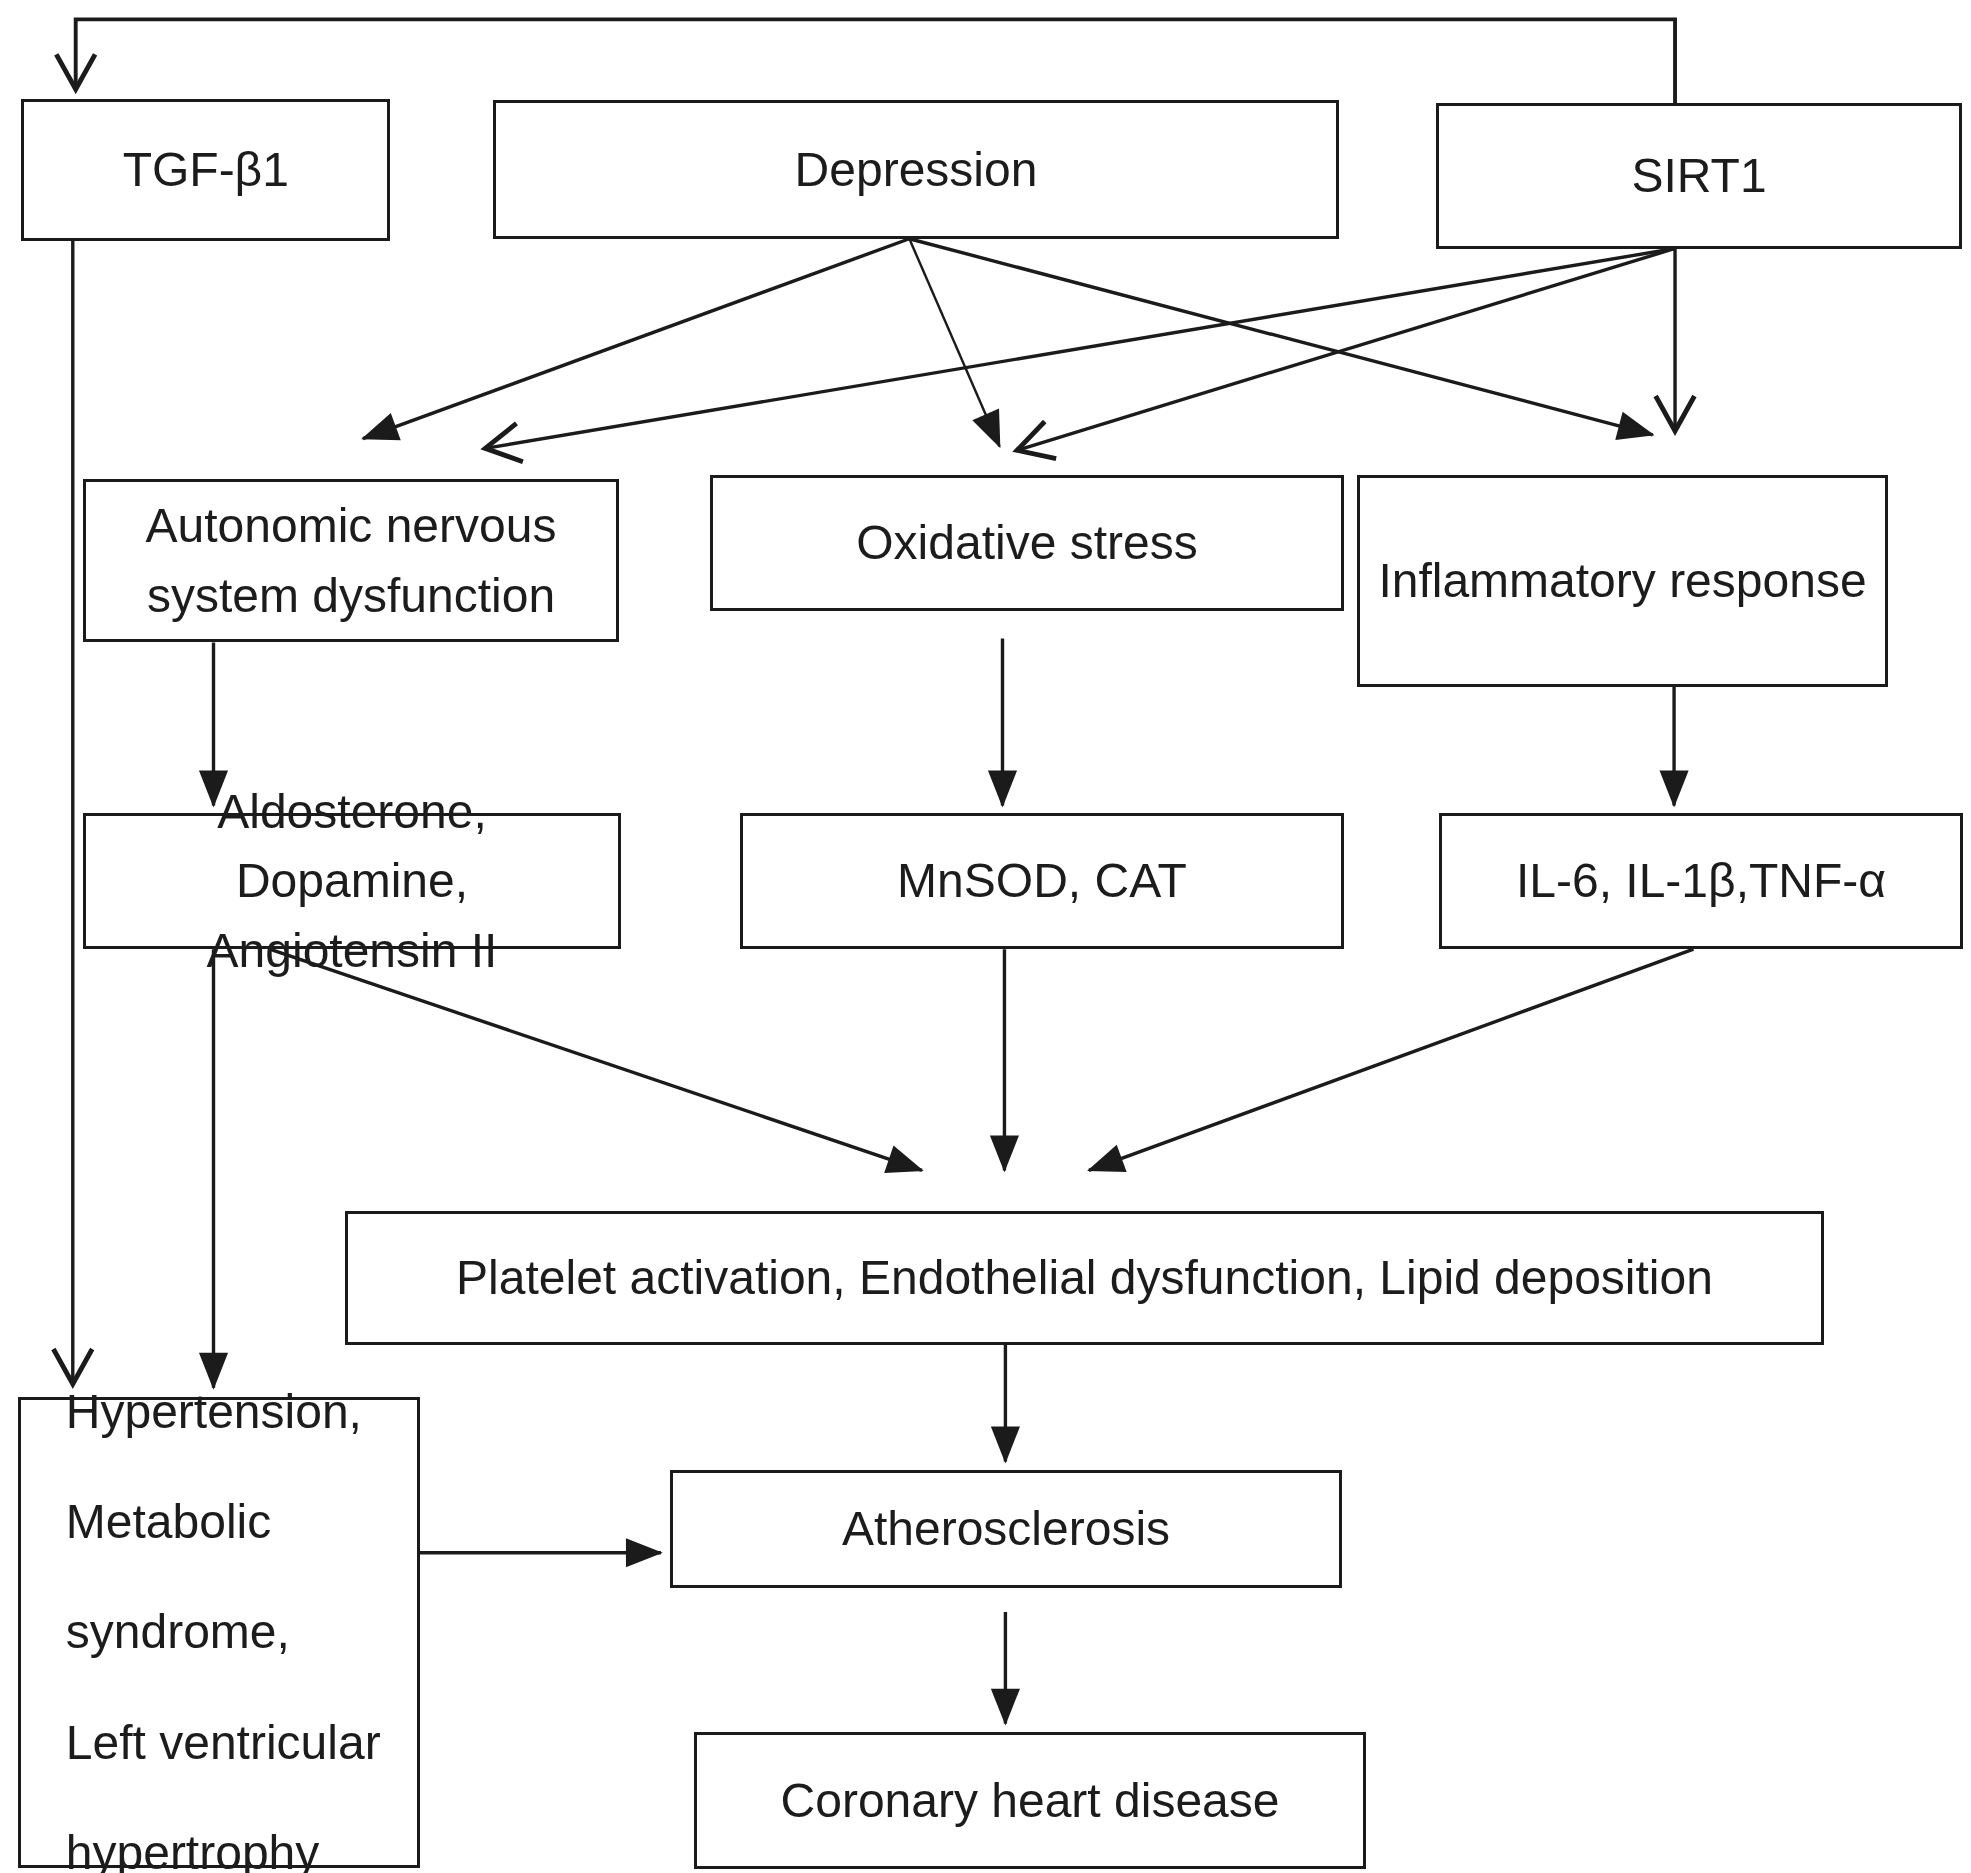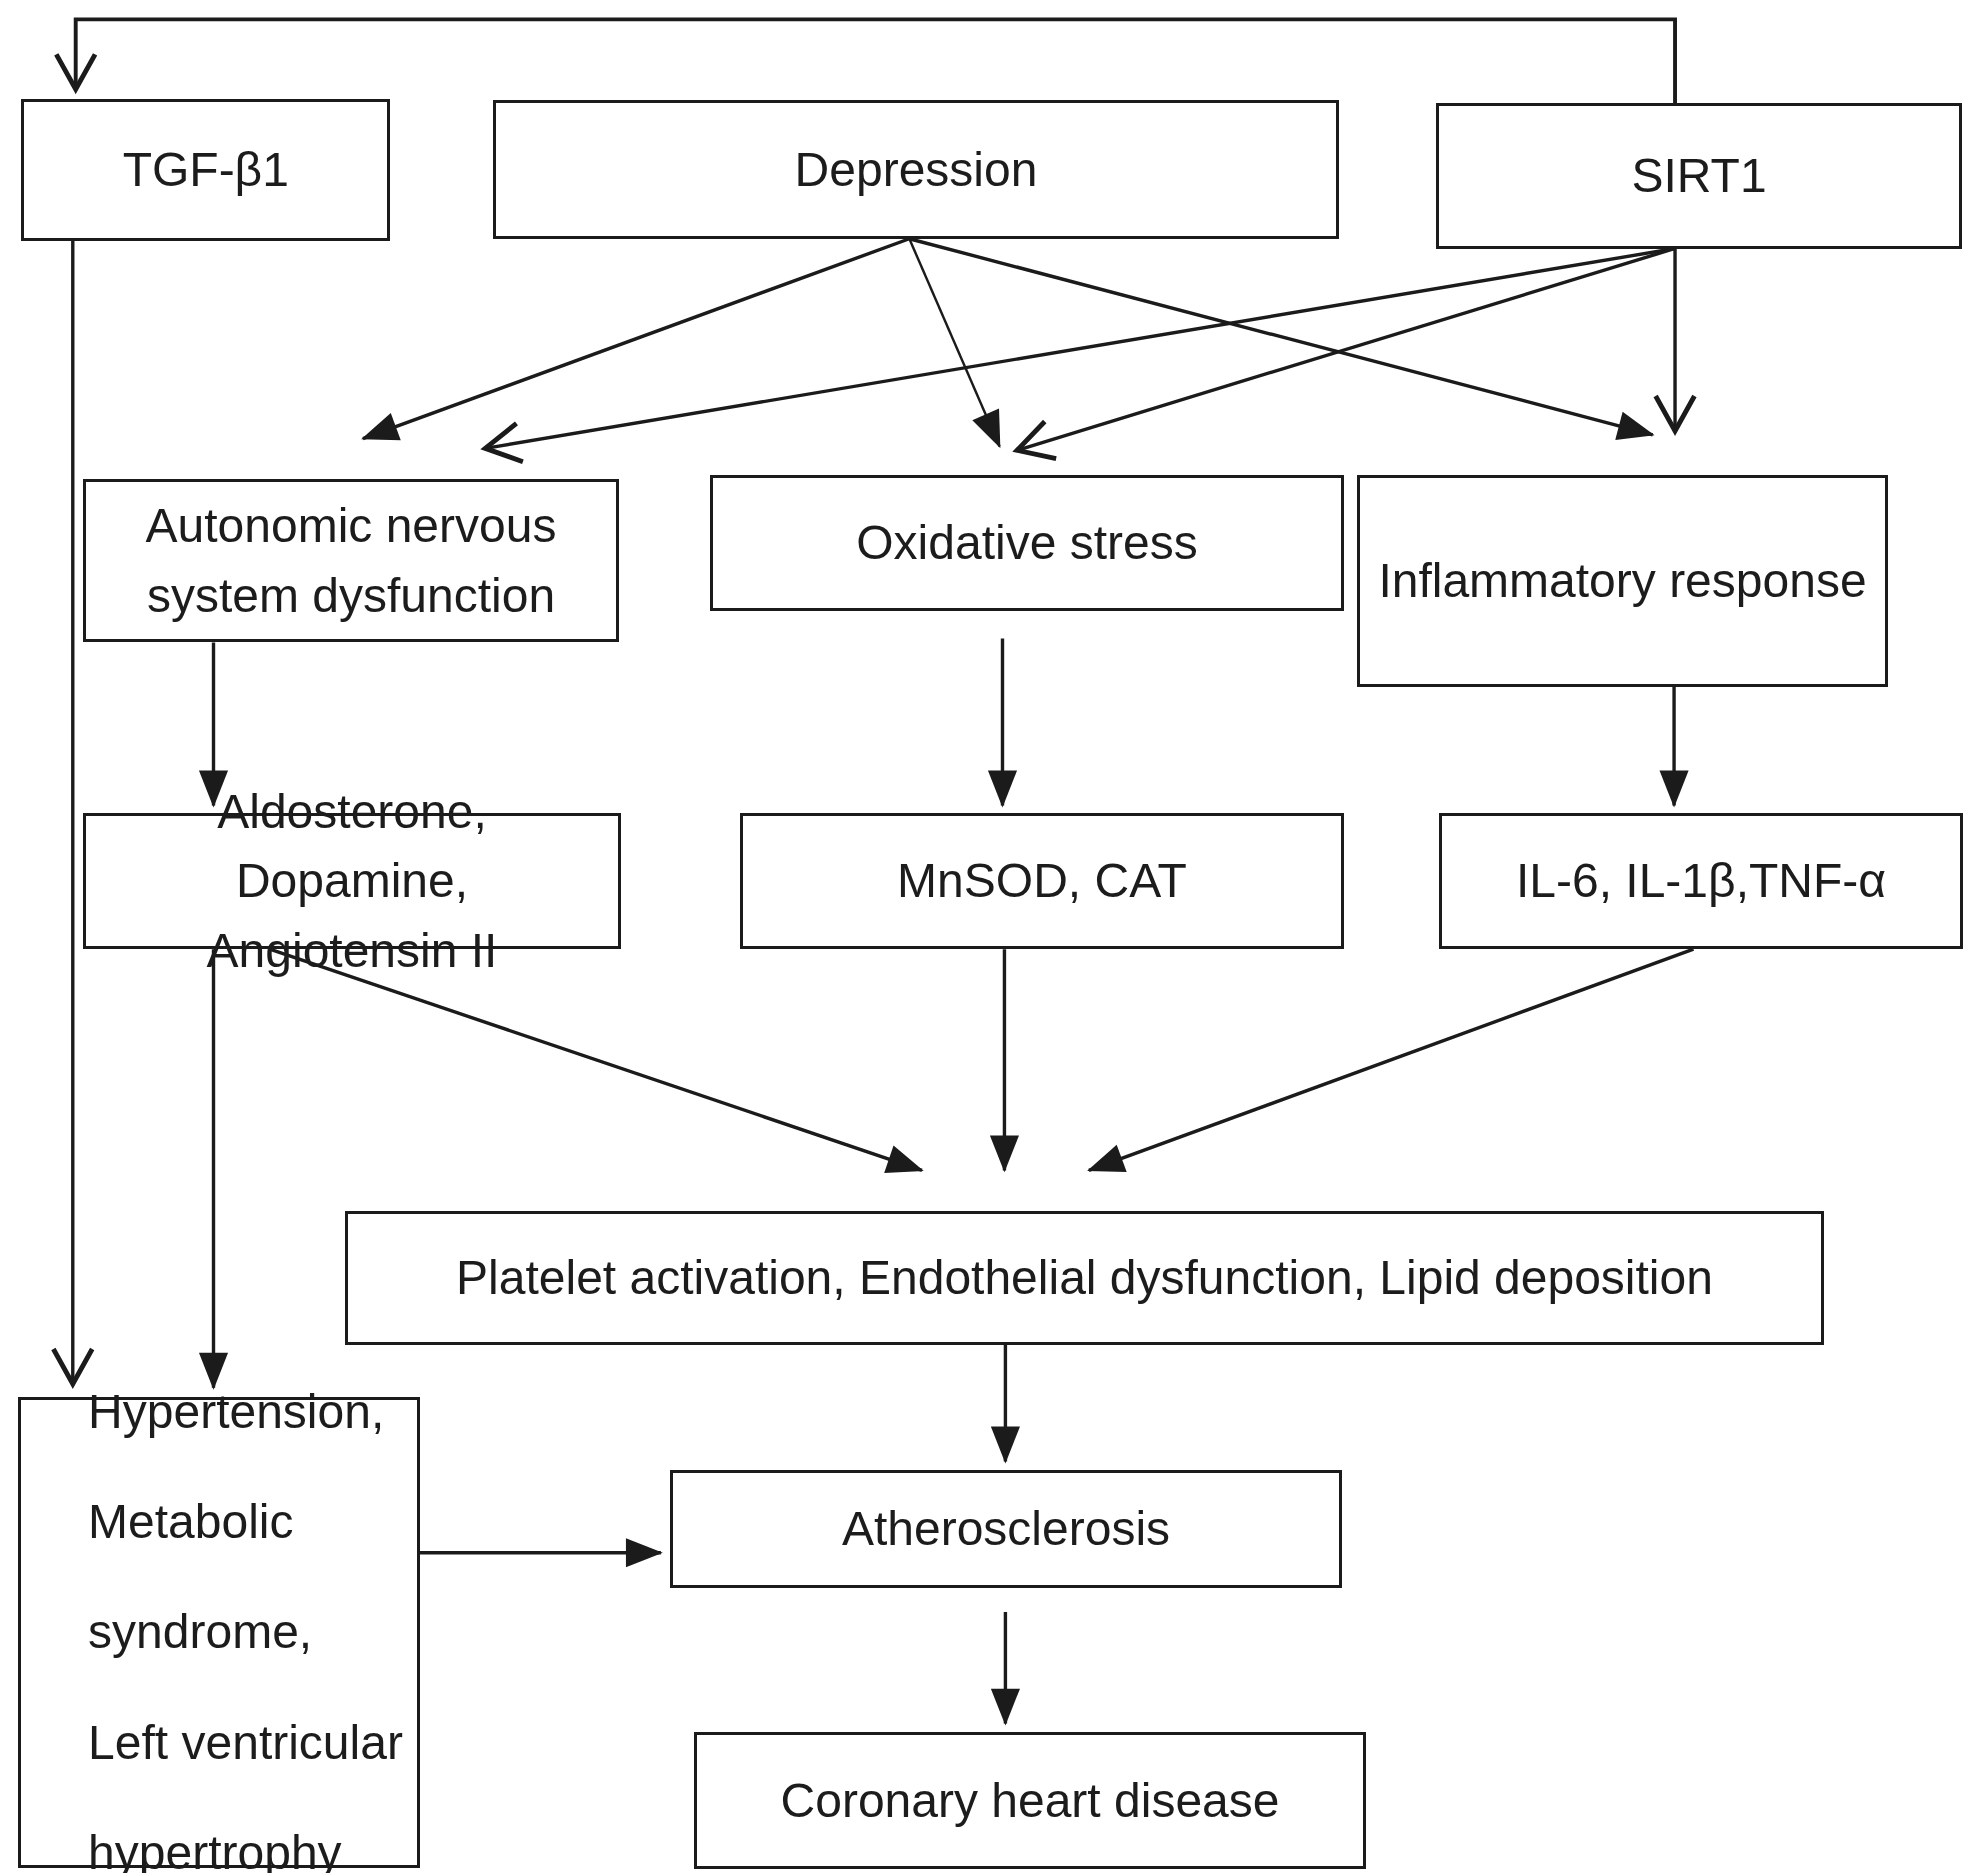--- a/index.html
+++ b/index.html
@@ -35,21 +35,21 @@
     font-size: 48px;
     line-height: 1.45;
     text-align: center;
     z-index: 2;
   }
   .node .label {
     white-space: pre-line;
     padding: 0 13.6px;
   }
   .node.align-left {
-    justify-content: flex-end;
+    justify-content: center;
     text-align: left;
   }
   .node.align-left .label {
     padding-left: 23px;
     line-height: 2.3;
   }
 </style>
 </head>
 <body>
 

